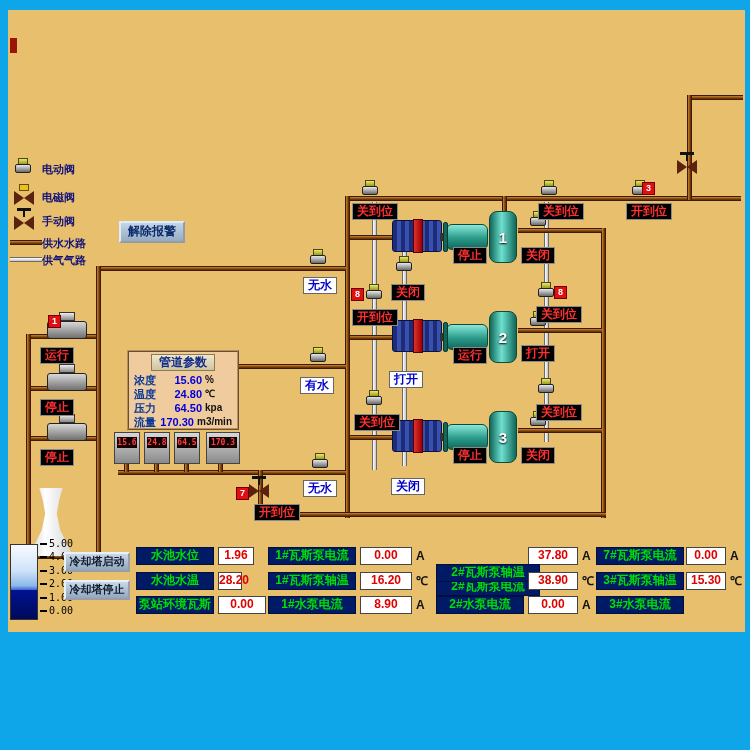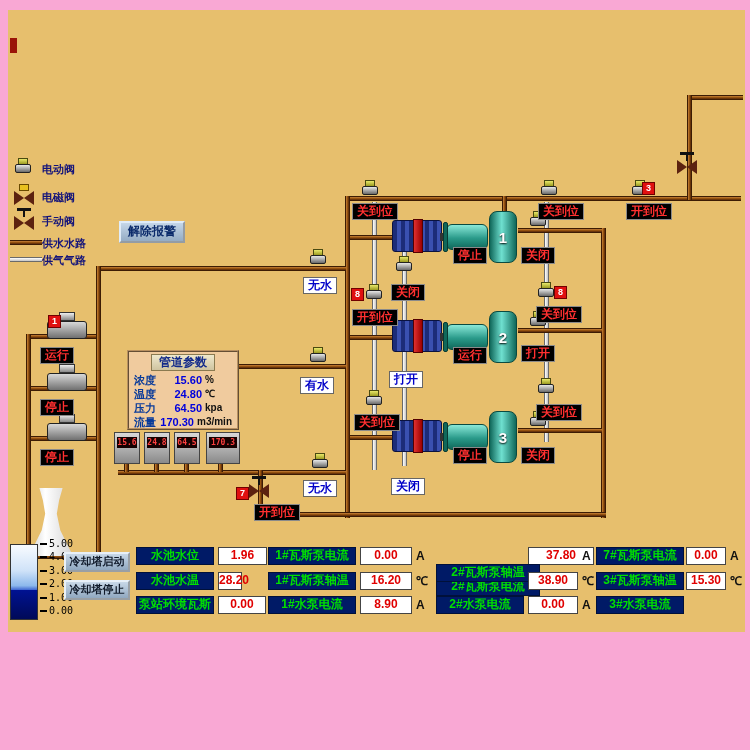--- a/index.html
+++ b/index.html
@@ -1,17 +1,17 @@
 <!DOCTYPE html>
 <html><head>
 <meta charset="utf-8">
 <style>
   *{box-sizing:border-box;margin:0;padding:0}
   html,body{width:750px;height:750px;background:#fff;font-family:"Liberation Sans",sans-serif}
-  .screen{position:relative;width:750px;height:750px;background:#f9a8d4;overflow:hidden}
+  .screen{position:relative;width:750px;height:750px;background:#0ea5e9;overflow:hidden}
   .bg{position:absolute;left:8px;top:10px;width:737px;height:622px;background:#e7bf6d}
   .abs{position:absolute}
   
   .ph{position:absolute;height:5px;background:linear-gradient(180deg,#c8823a,#94520f 50%,#55270a);border-top:1px solid #3c1c04;border-bottom:1px solid #3c1c04;z-index:2}
   .pv{position:absolute;width:5px;background:linear-gradient(90deg,#c8823a,#94520f 50%,#55270a);border-left:1px solid #3c1c04;border-right:1px solid #3c1c04;z-index:2}
   .gv{position:absolute;width:5px;background:linear-gradient(90deg,#ffffff,#c4c4c4);border-left:1px solid #6a6a6a;border-right:1px solid #6a6a6a;z-index:1}
   .gh{position:absolute;height:5px;background:linear-gradient(180deg,#ffffff,#c4c4c4);border-top:1px solid #6a6a6a;border-bottom:1px solid #6a6a6a;z-index:1}
   
   .st{position:absolute;height:17px;line-height:15px;padding:0 4px;font-size:12px;font-weight:bold;white-space:nowrap;text-align:center;z-index:7;border:1px solid #999}
   .st.dark{background:#000;color:#ff3030;border-color:#8a8a8a}
@@ -305,27 +305,27 @@
   <div class="tick" style="top:551px">4.00</div>
   <div class="tick" style="top:565px">3.00</div>
   <div class="tick" style="top:578px">2.00</div>
   <div class="tick" style="top:592px">1.00</div>
   <div class="tick" style="top:605px">0.00</div>
   <div class="sbtn" style="top:552px">冷却塔启动</div>
   <div class="sbtn" style="top:580px">冷却塔停止</div>
 
 
   <div class="rl" style="left:136px;top:547px;width:78px">水池水位</div>
-  <div class="rv" style="left:218px;top:547px;width:49px">1.96</div>
+  <div class="rv" style="left:218px;top:547px;width:36px">1.96</div>
   <div class="ru" style="left:270px;top:547px">m</div>
   <div class="rl" style="left:268px;top:547px;width:88px;left:268px">1#瓦斯泵电流</div>
   <div class="rv" style="left:360px;top:547px;width:52px">0.00</div>
   <div class="ru" style="left:416px;top:547px">A</div>
   <div class="rl" style="left:436px;top:578px;width:104px">2#瓦斯泵电流</div>
-  <div class="rv" style="left:528px;top:547px;width:66px">37.80</div>
+  <div class="rv" style="left:528px;top:547px;width:50px">37.80</div>
   <div class="ru" style="left:582px;top:547px">A</div>
   <div class="rl" style="left:596px;top:547px;width:88px">7#瓦斯泵电流</div>
   <div class="rv" style="left:686px;top:547px;width:40px">0.00</div>
   <div class="ru" style="left:730px;top:547px">A</div>
 
   <div class="rl" style="left:136px;top:572px;width:78px">水池水温</div>
   <div class="rv" style="left:218px;top:572px;width:24px">28.20</div>
   <div class="ru" style="left:270px;top:572px">℃</div>
   <div class="rl" style="left:268px;top:572px;width:88px">1#瓦斯泵轴温</div>
   <div class="rv" style="left:360px;top:572px;width:52px">16.20</div>

